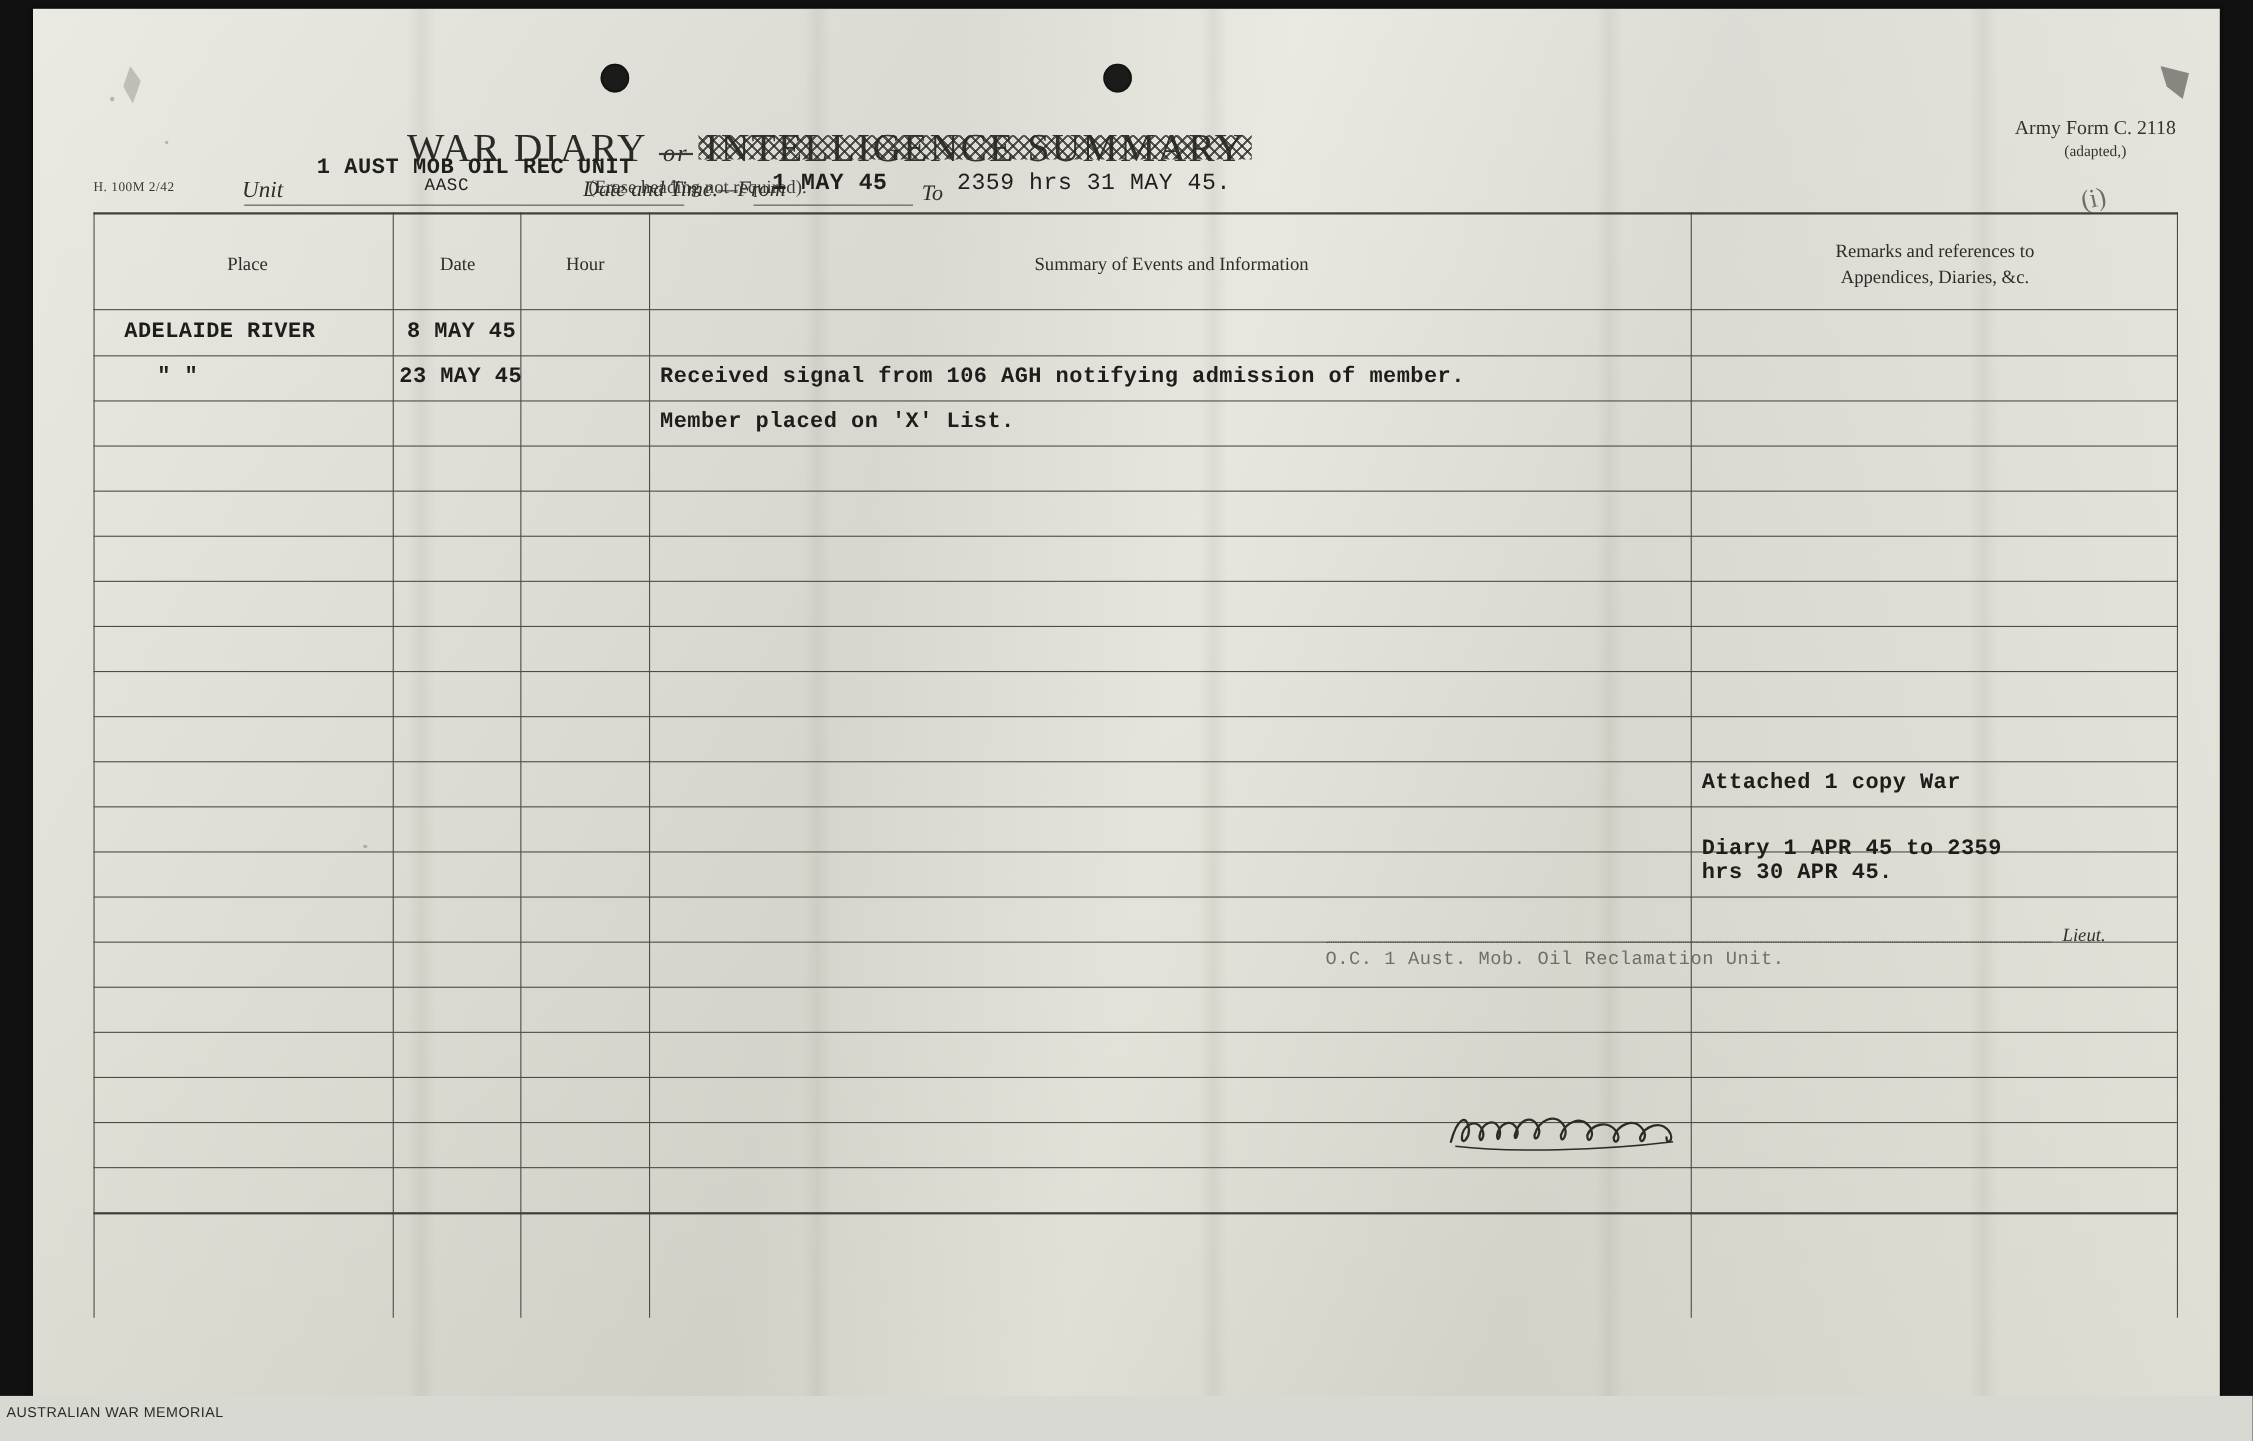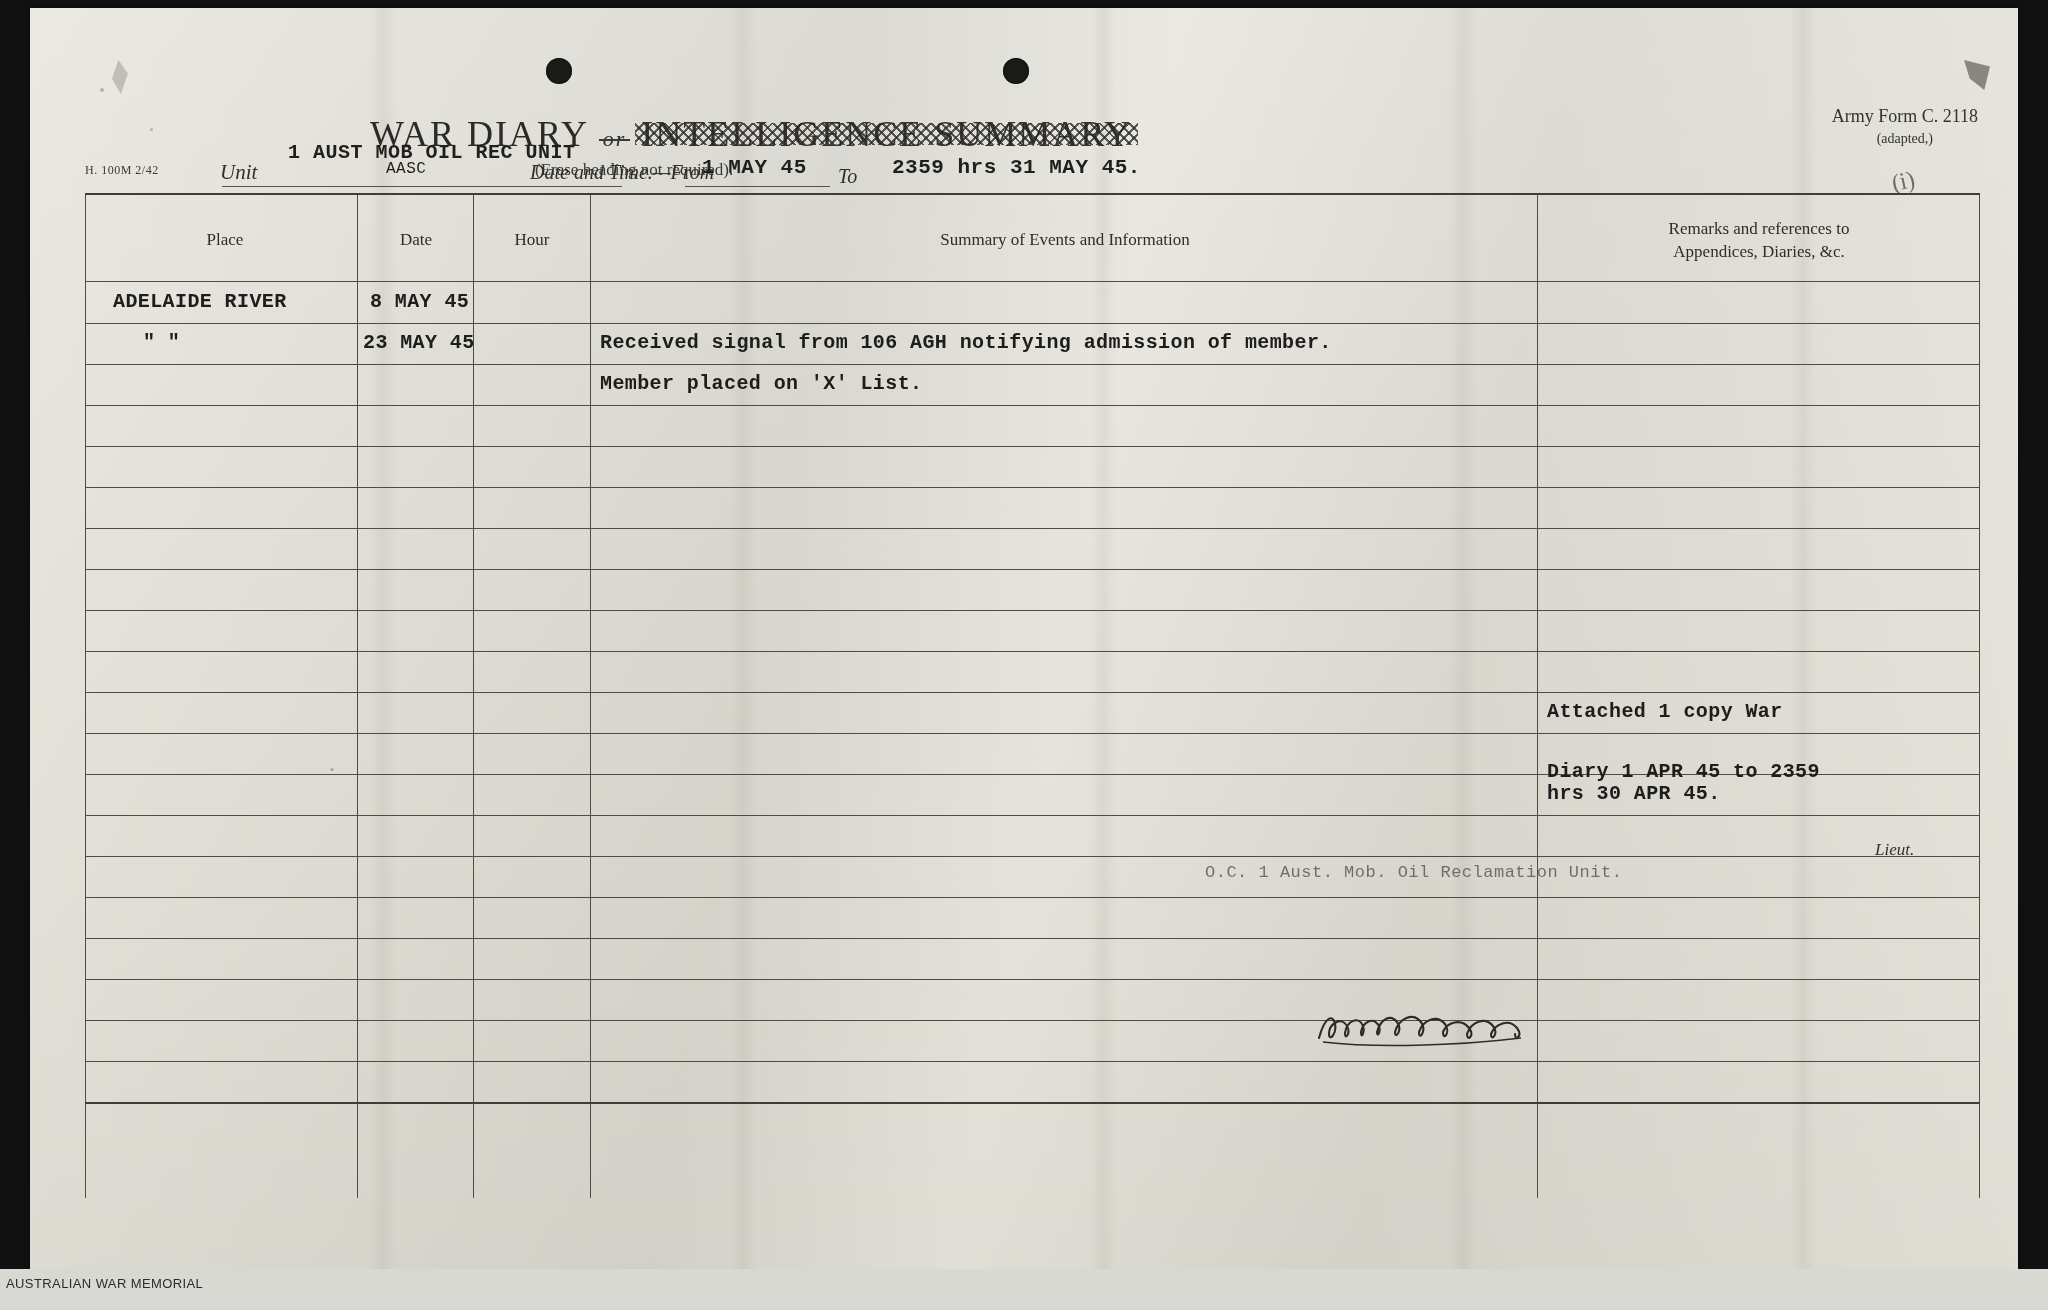--- a/index.html
+++ b/index.html
@@ -176,22 +176,21 @@
     top: 157px;
     font-size: 20px;
     font-style: italic;
     color: #2f2e2a;
   }
   #dt-to {
     position: absolute;
     left: 840px;
     top: 148px;
     font-size: 21px;
-    font-weight: bold;
-    margin-left: 22px;
+    font-weight: normal;
   }
   #from-rule {
     position: absolute;
     left: 655px;
     top: 178px;
     width: 145px;
     border-bottom: 1px solid #55534c;
   }
   
   #tbl {

